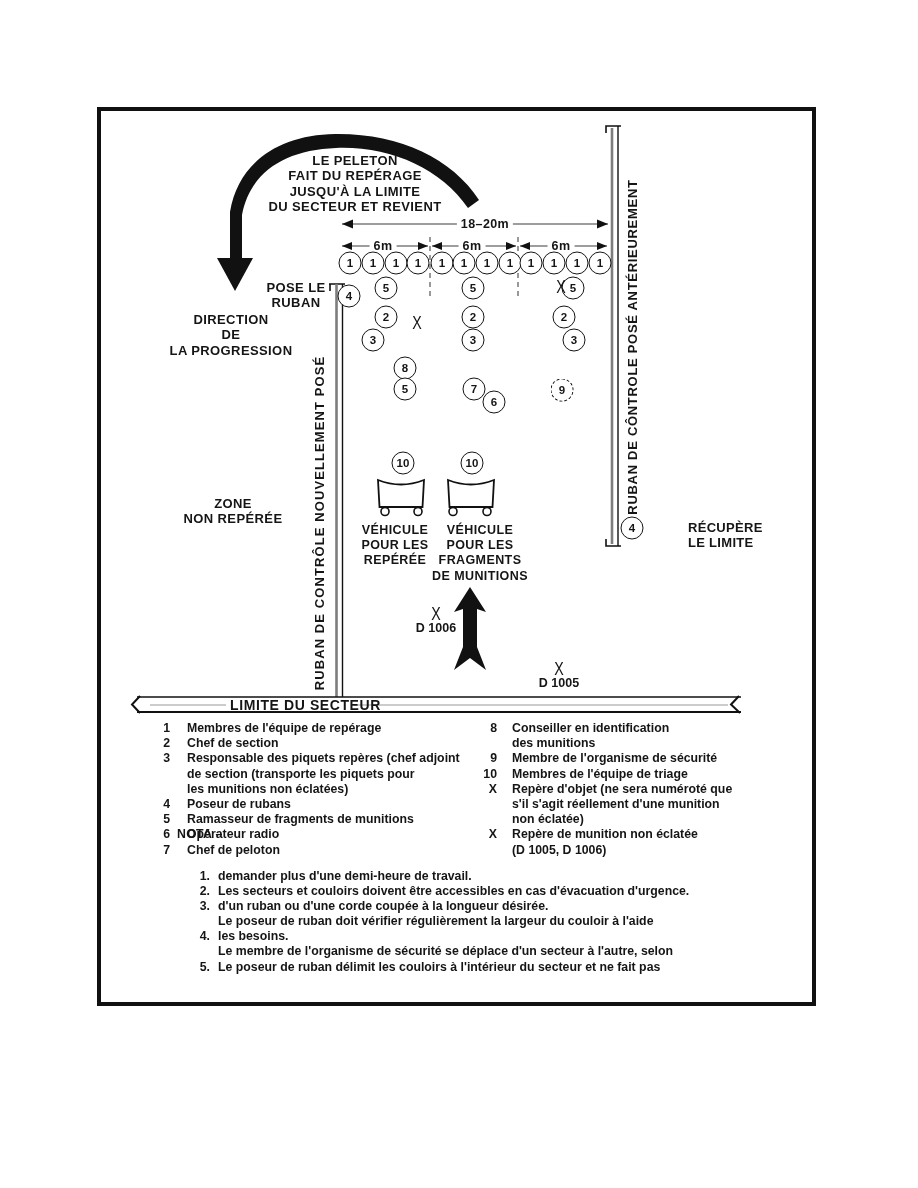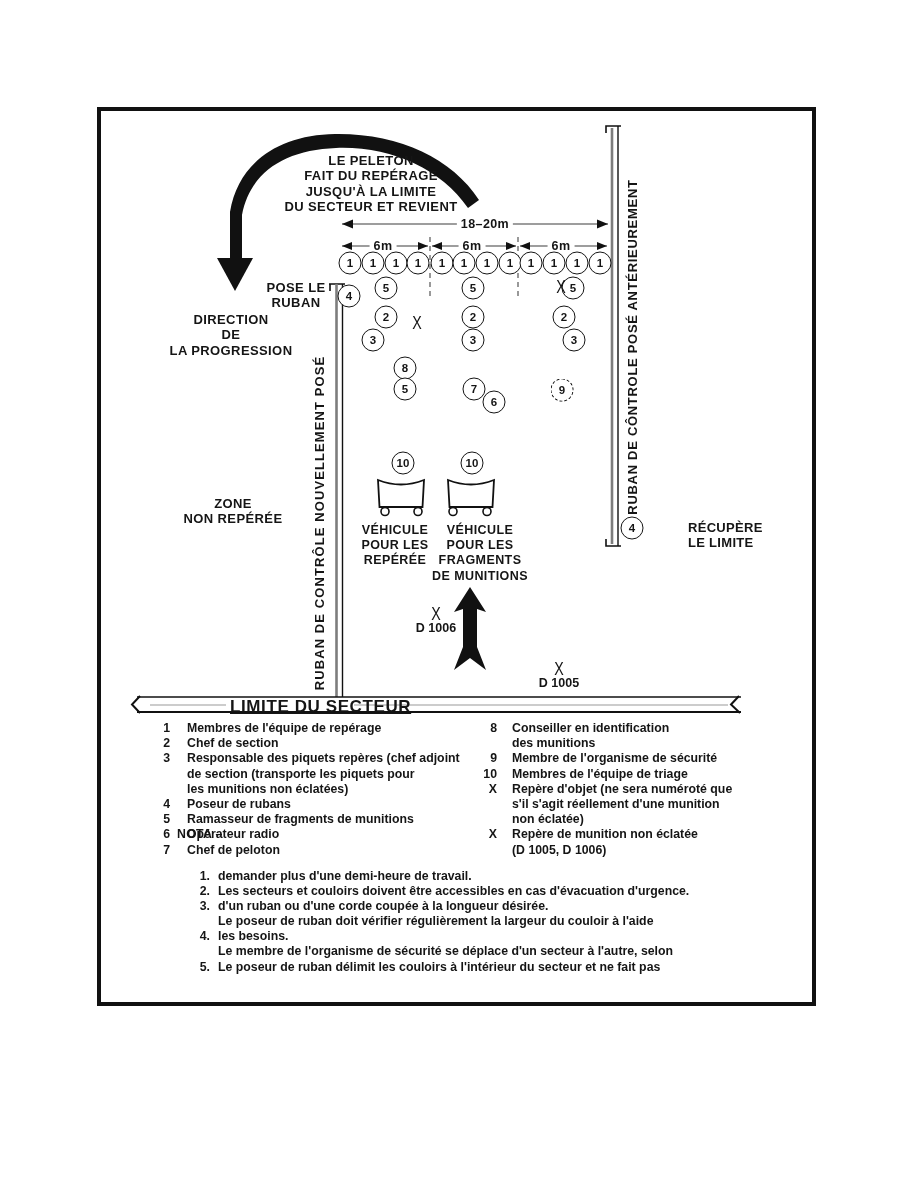--- a/index.html
+++ b/index.html
@@ -14,21 +14,21 @@
           white-space:nowrap;transform:rotate(-90deg);}
   .dimlabel{position:absolute;z-index:3;transform:translate(-50%,-50%);background:#fff;
             padding:0 4px;font-size:12.5px;letter-spacing:.4px;white-space:nowrap;}
   .circle{position:absolute;z-index:4;width:21px;height:21px;border:1.7px solid #151515;border-radius:50%;
           background:#fff;transform:translate(-50%,-50%);display:flex;align-items:center;justify-content:center;
           font-size:11.5px;line-height:1;}
   .circle.dashed{border-style:dashed;border-width:1.5px;}
   .xmark{position:absolute;z-index:5;transform:translate(-50%,-50%);text-align:center;}
   .xmark .glyph{display:block;font-size:15px;font-weight:normal;transform:scale(.95,1.25);line-height:16px;}
   .xmark .xlabel{position:absolute;top:15px;left:50%;transform:translateX(-50%);font-size:12.5px;font-weight:bold;white-space:nowrap;}
-  .limite{position:absolute;z-index:3;font-size:17px;letter-spacing:.6px;text-decoration:underline;white-space:nowrap;}
+  .limite{position:absolute;z-index:3;font-size:14px;letter-spacing:.6px;text-decoration:underline;white-space:nowrap;}
   .legend{position:absolute;z-index:3;font-size:12.3px;line-height:15.2px;}
   .lg-row{display:flex;align-items:flex-start;}
   .lg-key{text-align:right;flex:none;}
   .legend-left .lg-key{width:18px;margin-right:17px;}
   .legend-right .lg-key{width:22px;margin-right:15px;}
   .nota-label{position:absolute;z-index:3;font-size:12.3px;letter-spacing:.3px;}
   .nota{position:absolute;z-index:3;font-size:12.3px;line-height:15.1px;}
   .nt-row{display:flex;align-items:flex-start;}
   .nt-num{width:30px;margin-right:8px;text-align:right;flex:none;}
 </style>
@@ -78,21 +78,21 @@
     <path d="M470,587 L454,612 L463,609 L463,647 L454,670 L470,658 L486,670 L477,647 L477,609 L486,612 Z" fill="#111"></path>
 
     <line x1="137" y1="697" x2="741" y2="697" stroke="#111" stroke-width="1.6"></line>
     <line x1="137" y1="712" x2="741" y2="712" stroke="#111" stroke-width="2.2"></line>
     <path d="M140,696 L132,704.5 L140,713" stroke="#111" stroke-width="2" fill="none"></path>
     <path d="M739,696 L731,704.5 L740,713" stroke="#111" stroke-width="2" fill="none"></path>
     <line x1="150" y1="705" x2="226" y2="705" stroke="#9a9a9a" stroke-width="1.1"></line>
     <line x1="354" y1="705" x2="728" y2="705" stroke="#9a9a9a" stroke-width="1.1"></line>
   </svg>
 
-  <div class="cblock" style="left:371px;top:153px;">
+  <div class="cblock" style="left:355px;top:153px;">
       <div>LE PELETON</div>
       <div>FAIT DU REPÉRAGE</div>
       <div>JUSQU'À LA LIMITE</div>
       <div>DU SECTEUR ET REVIENT</div>
     </div>
 
   <span class="dimlabel" style="left:485px;top:224px;">18–20m</span>
   <div>
       <span class="dimlabel" style="left: 383px; top: 246px;">6m</span>
       <span class="dimlabel" style="left: 472px; top: 246px;">6m</span>

